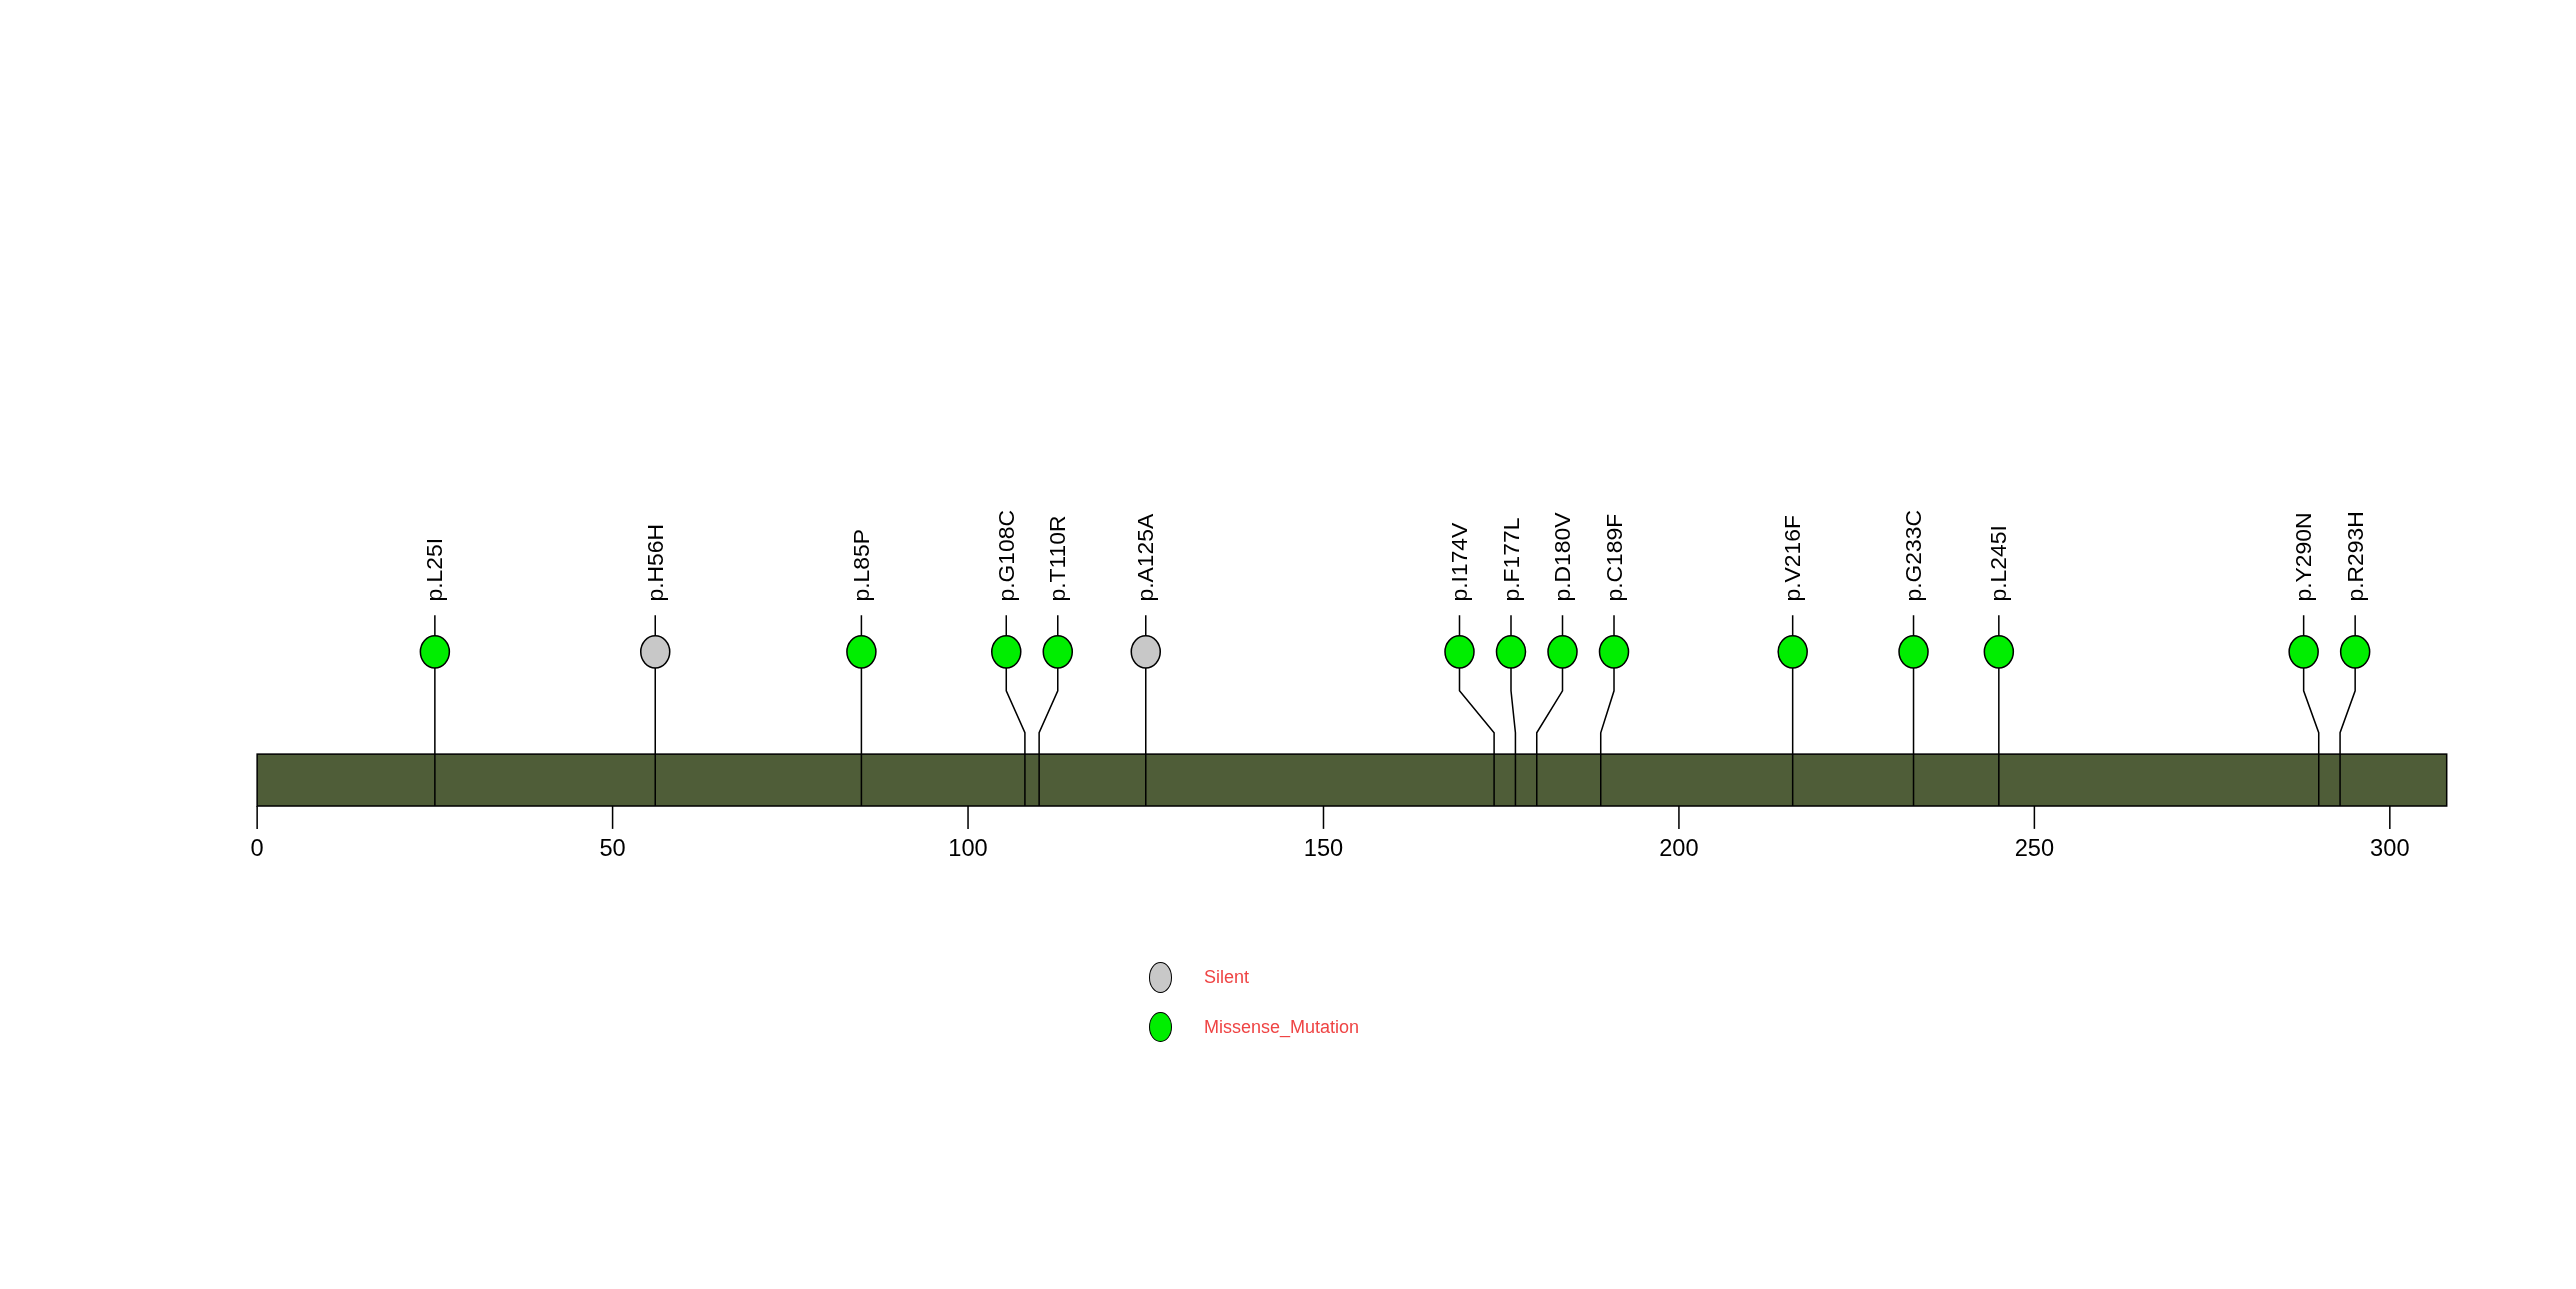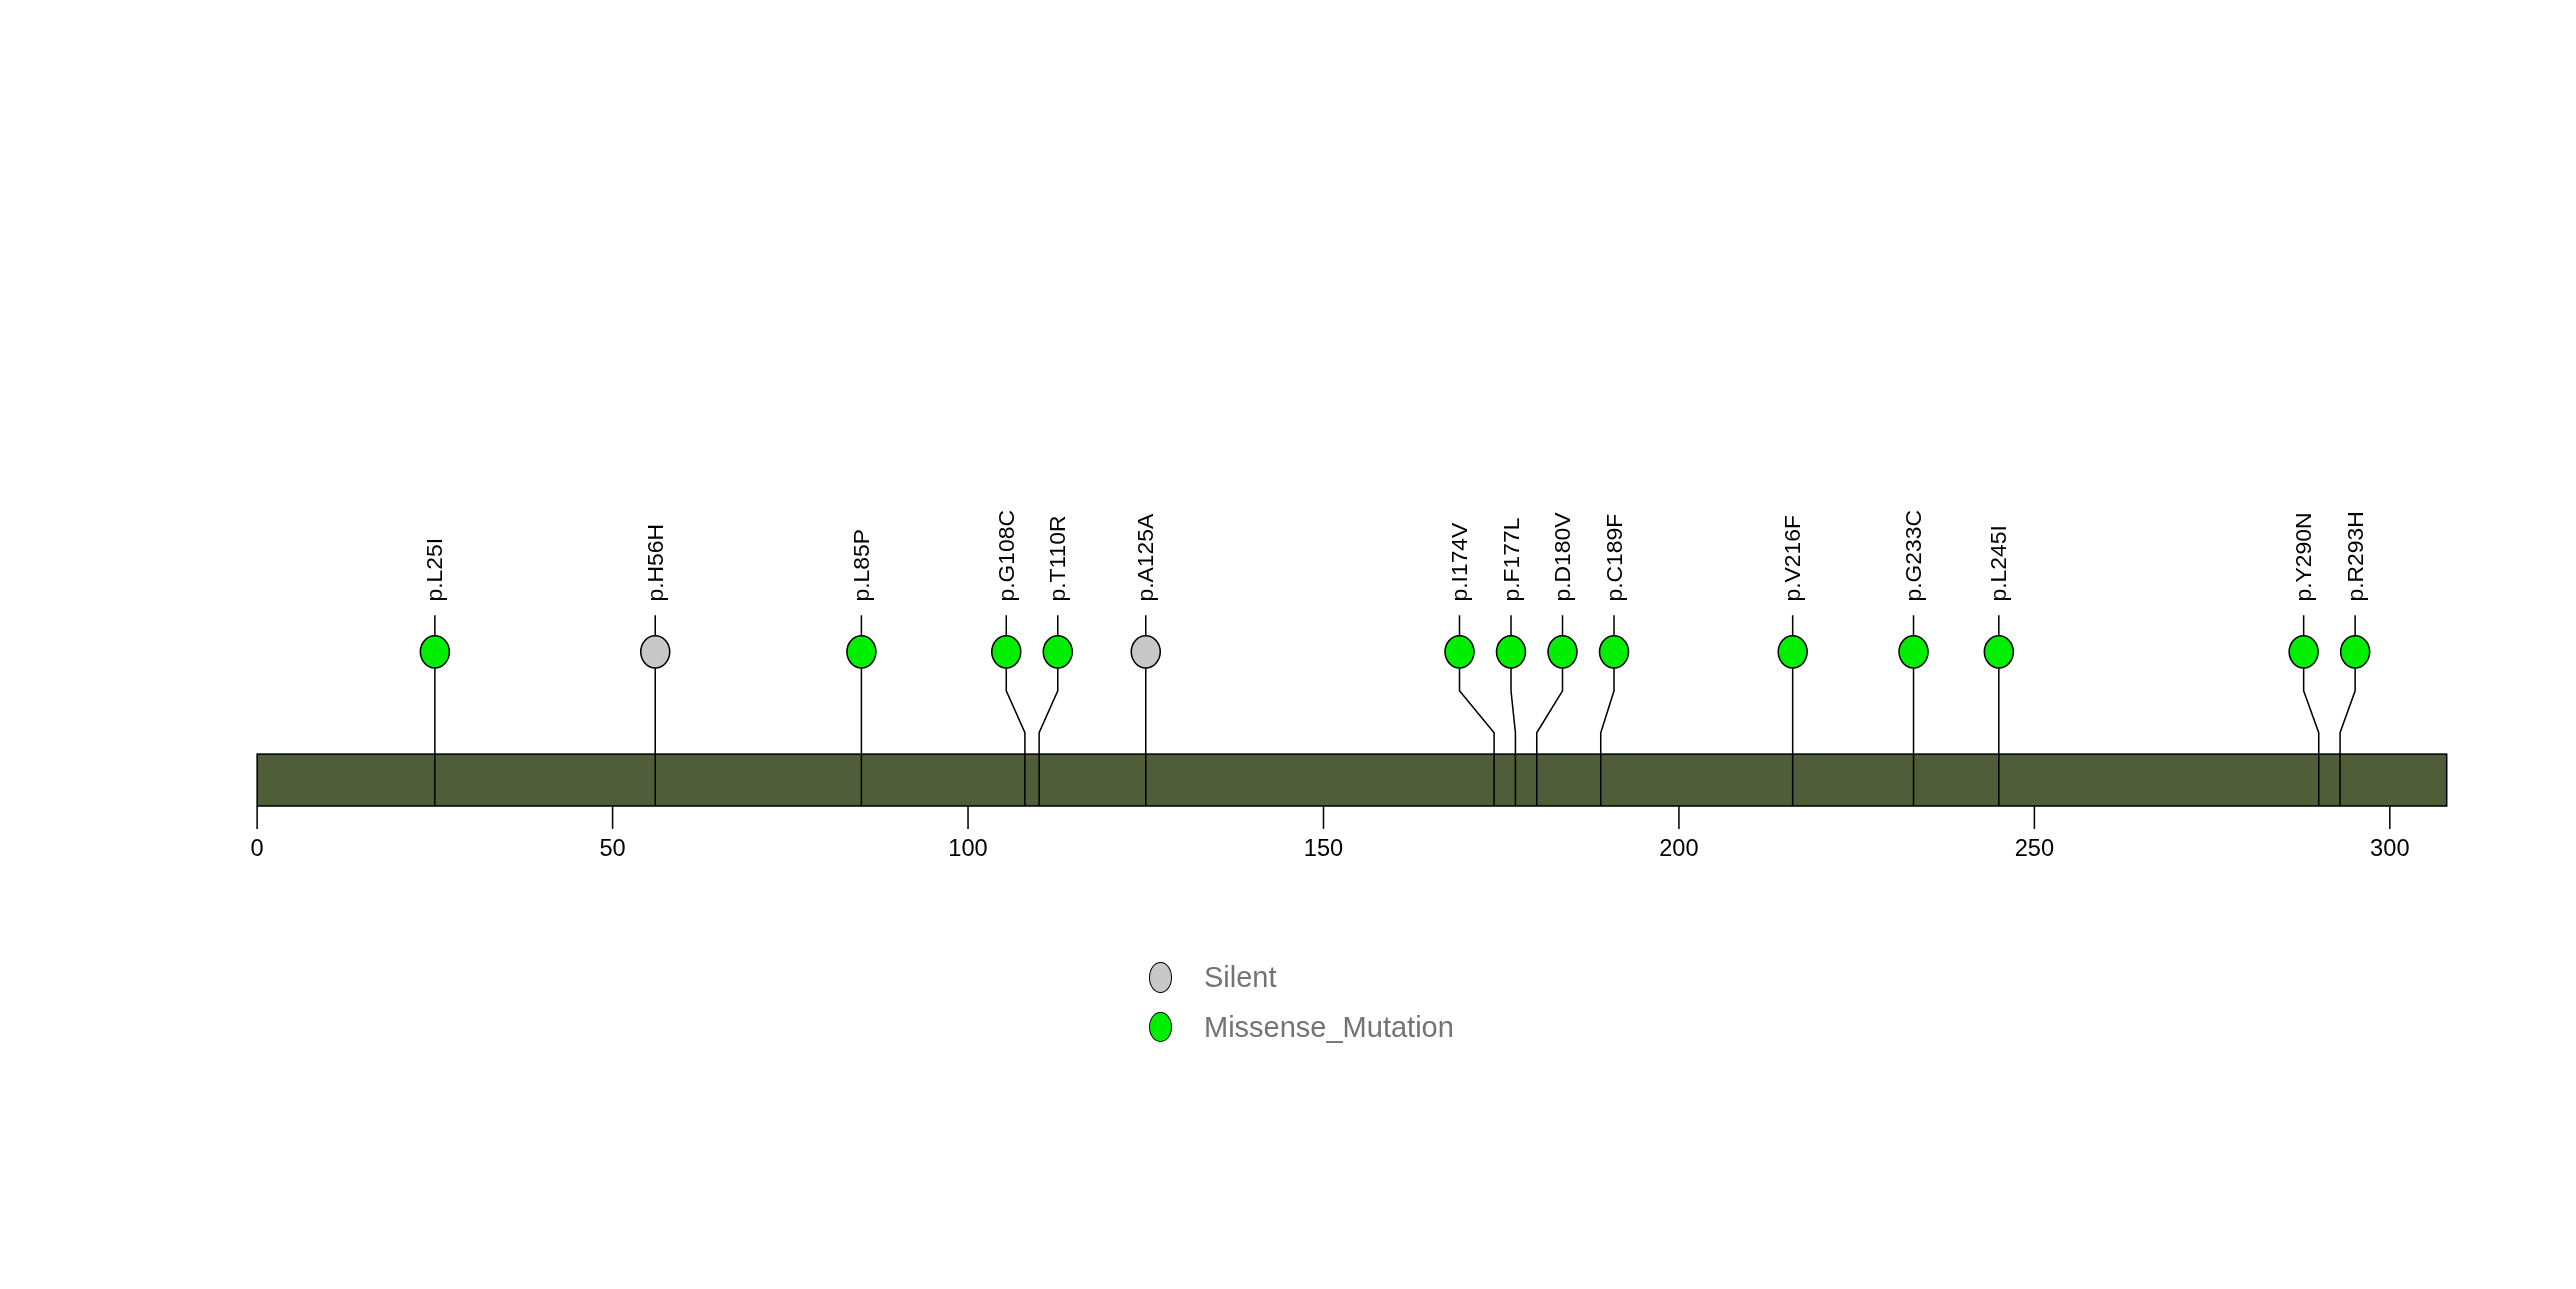--- a/index.html
+++ b/index.html
@@ -34,22 +34,22 @@
   .legend-marker {
     width: 23px;
     height: 30.5px;
     border-radius: 50%;
     border: 1.5px solid #000000;
     box-sizing: border-box;
     flex: 0 0 auto;
   }
   .legend-label {
     margin-left: 32px;
-    font-size: 29px;
-    color: #737373;
+    font-size: 18px;
+    color: #ef4444;
     white-space: nowrap;
   }
 </style>
 </head>
 <body>
 
 <div id="canvas">
 
   <svg id="plot-svg" width="2576" height="1290" viewBox="0 0 3376 1690" xmlns="http://www.w3.org/2000/svg">
       <line x1="569.9175" y1="854" x2="569.9175" y2="1054" stroke="#000" stroke-width="2"></line>

